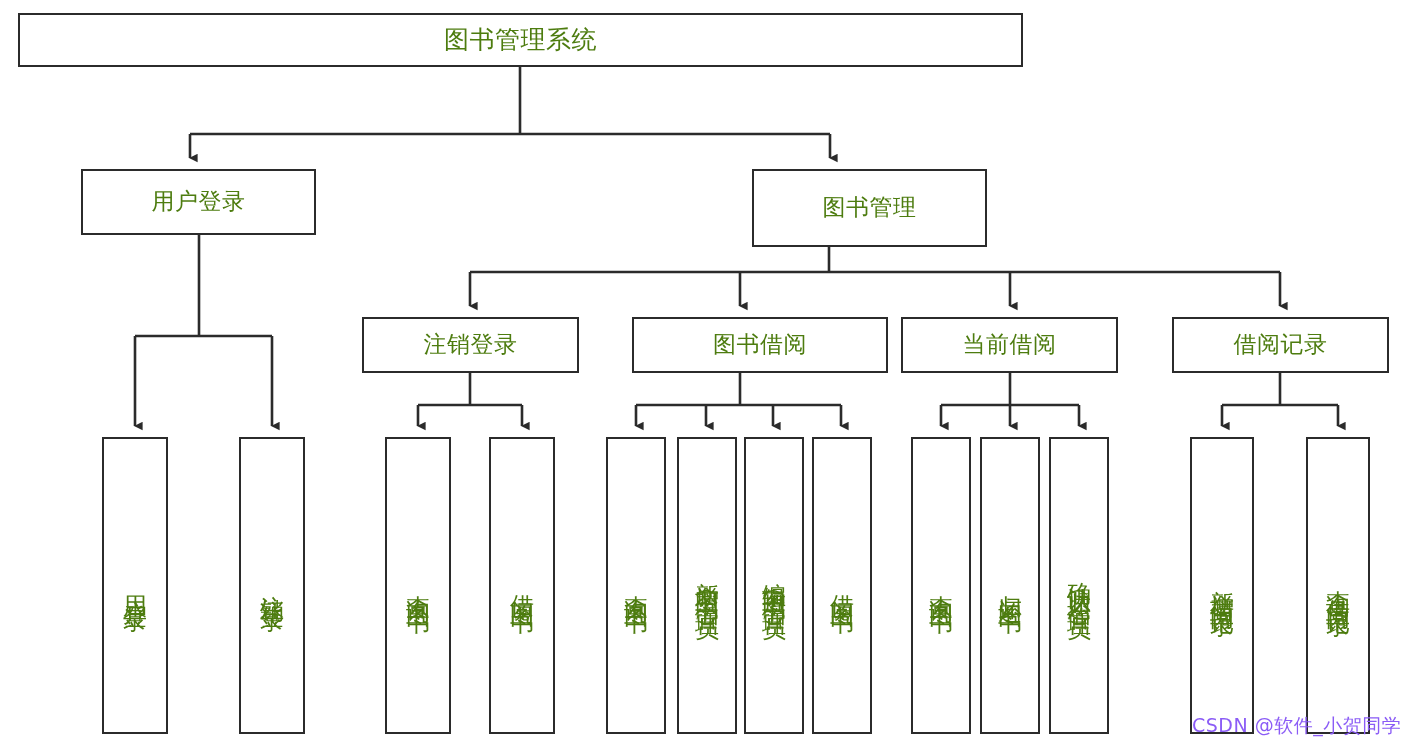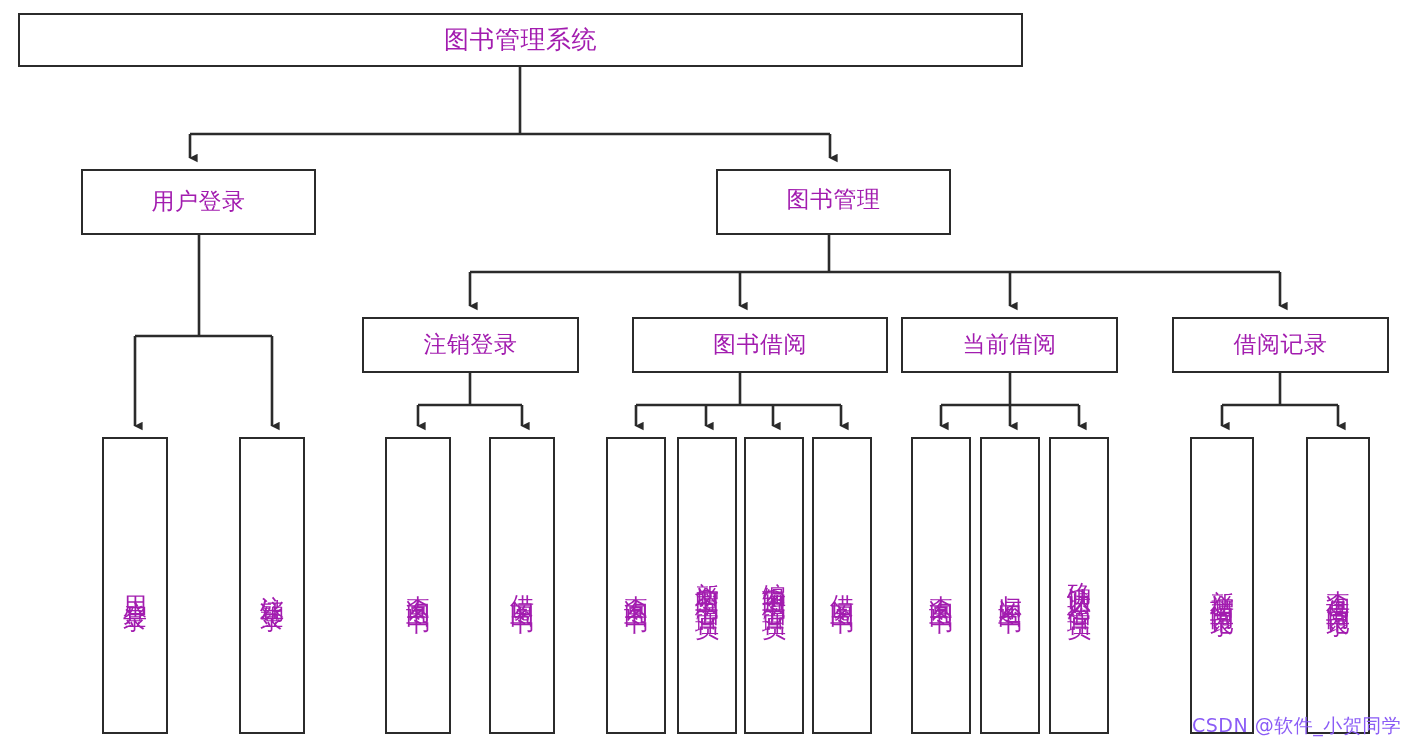--- a/index.html
+++ b/index.html
@@ -29,21 +29,21 @@
     position: absolute;
     box-sizing: border-box;
     background: #ffffff;
     border: 2.5px solid #2b2b2b;
     display: flex;
     align-items: center;
     justify-content: center;
     overflow: hidden;
   }
   .node-label {
-    color: #a21caf;
+    color: #4d7c0f;
     line-height: 1.12;
     text-align: center;
     white-space: nowrap;
     letter-spacing: 0.5px;
   }
   .level-root .node-label { font-size: 25px; }
   .level-2 .node-label { font-size: 23px; }
   .level-3 .node-label { font-size: 23px; }
   .level-leaf {
     border-width: 2.5px;
@@ -120,21 +120,21 @@
     </g>
   </svg>
 
   <div class="node-box level-root" style="left:18px; top:13px; width:1005px; height:54px;">
     <span class="node-label">图书管理系统</span>
   </div>
 
   <div class="node-box level-2" style="left:81px; top:169px; width:235px; height:66px;">
     <span class="node-label">用户登录</span>
   </div>
-  <div class="node-box level-2" style="left:716px; top:169px; width:235px; height:66px;font-family:Liberation Mono, monospace;">
+  <div class="node-box level-2" style="left:752px; top:169px; width:235px; height:78px;">
     <span class="node-label">图书管理</span>
   </div>
 
   <div class="node-box level-3" style="left:362px; top:317px; width:217px; height:56px;">
     <span class="node-label">注销登录</span>
   </div>
   <div class="node-box level-3" style="left:632px; top:317px; width:256px; height:56px;">
     <span class="node-label">图书借阅</span>
   </div>
   <div class="node-box level-3" style="left:901px; top:317px; width:217px; height:56px;">

